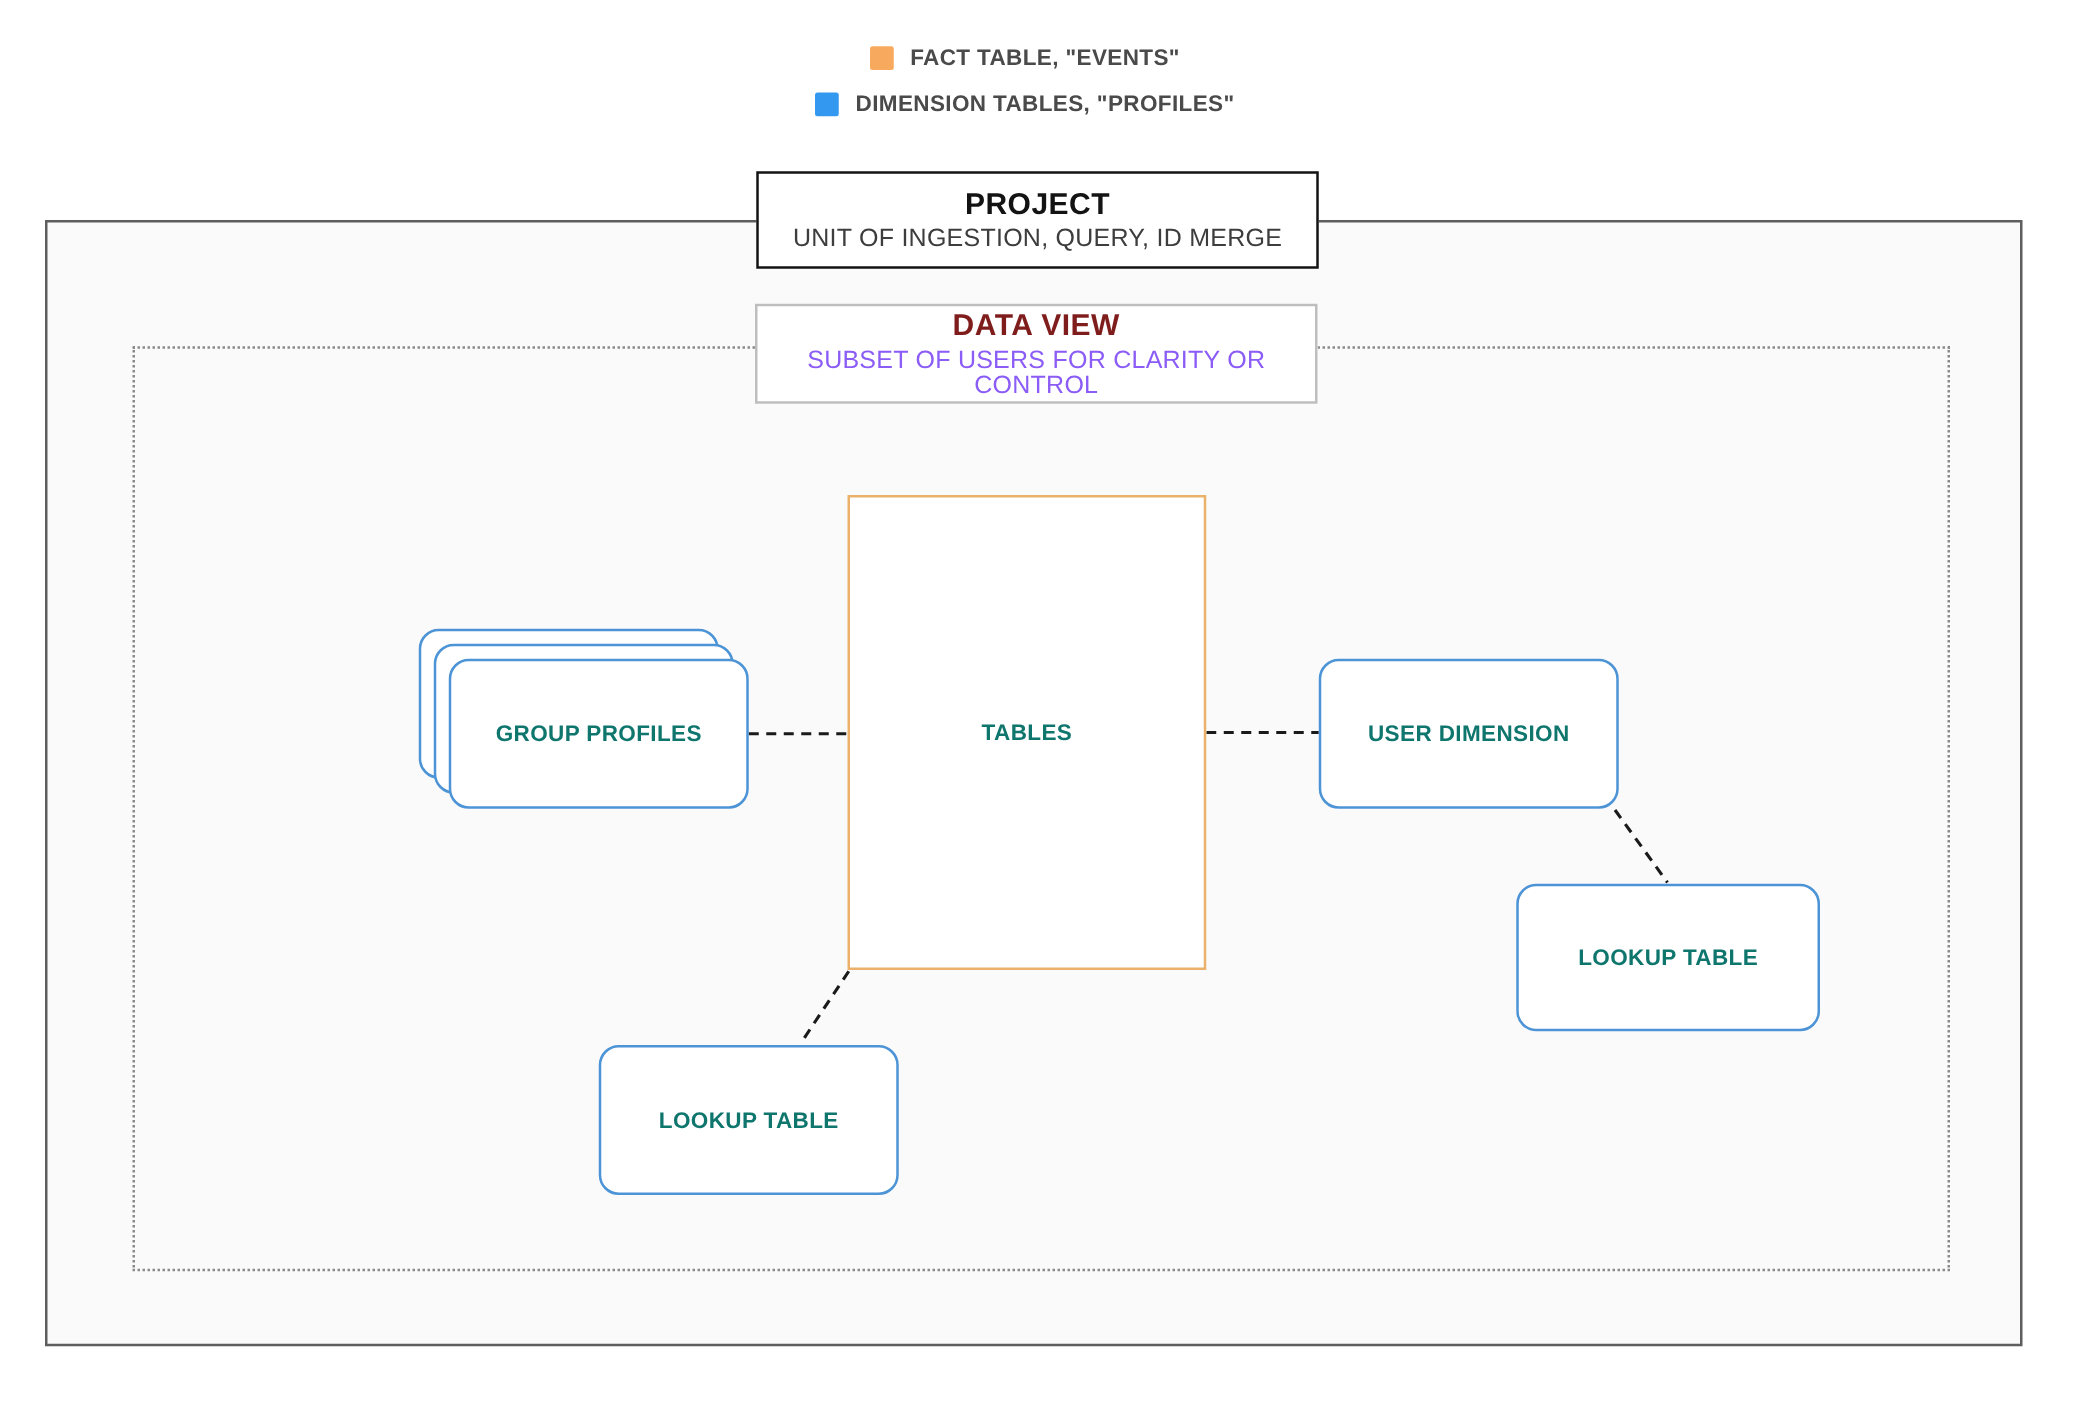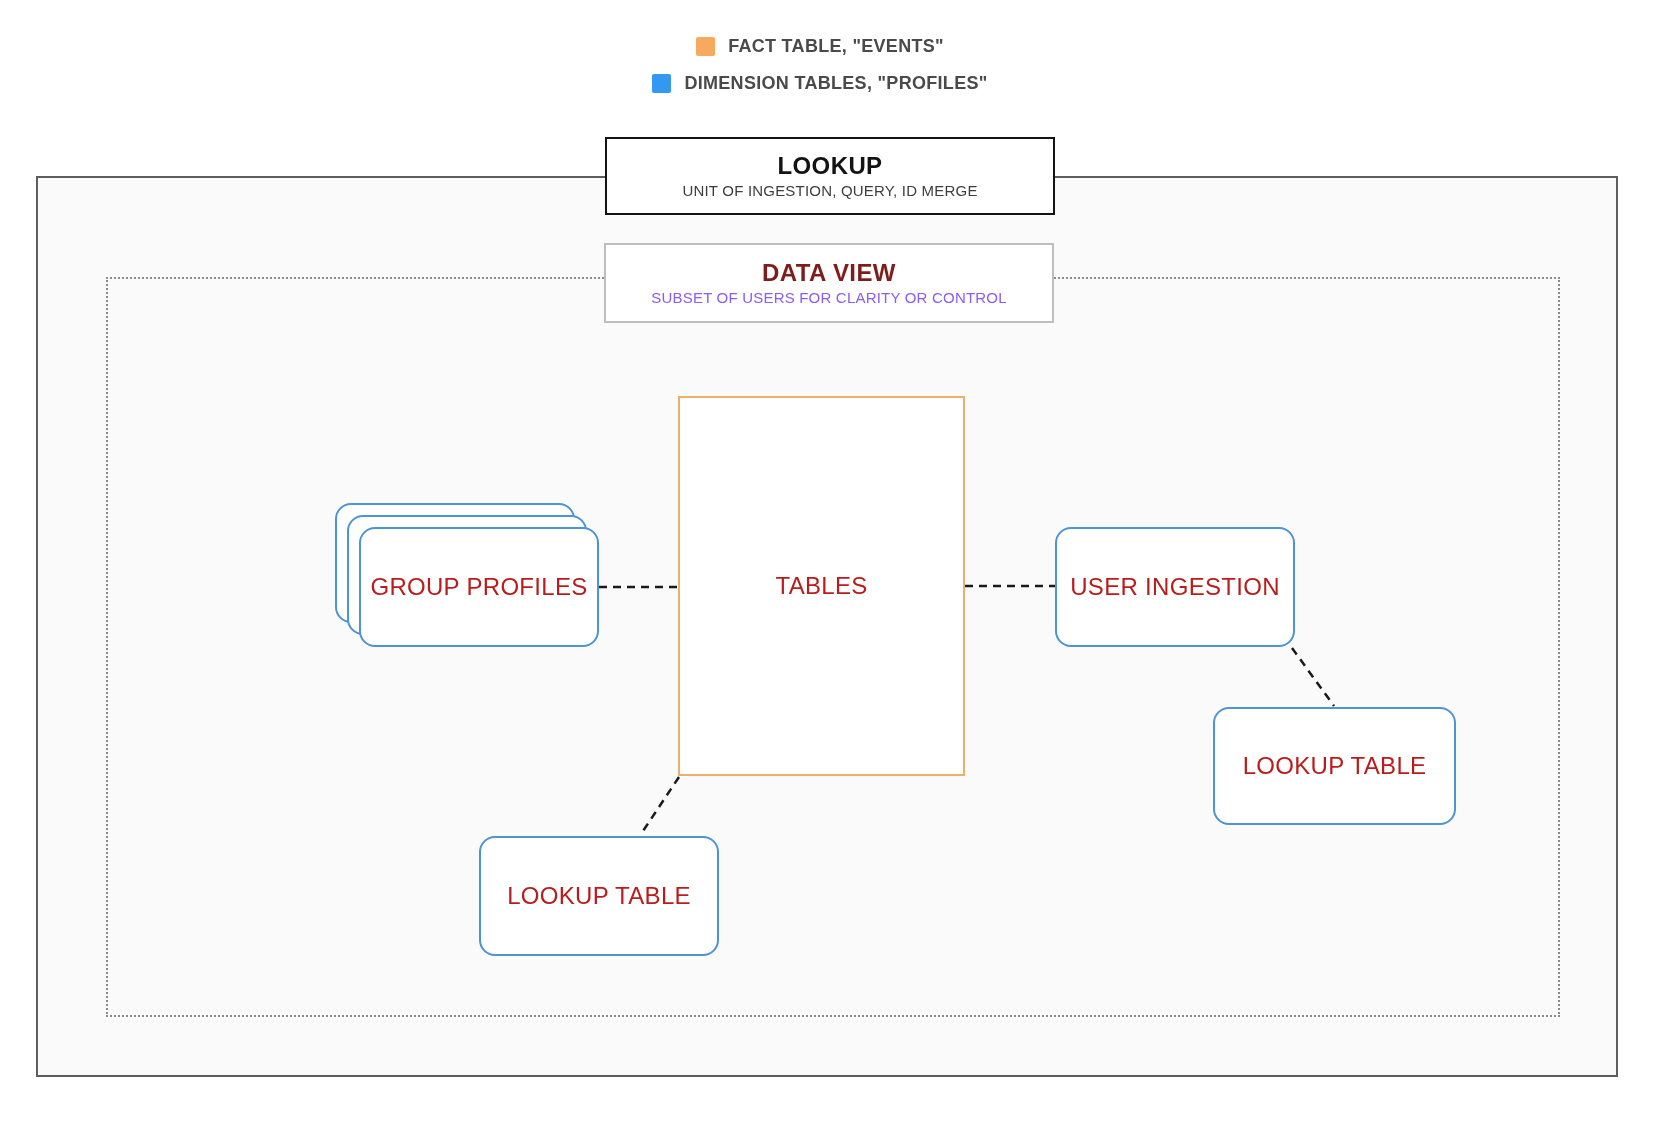--- a/index.html
+++ b/index.html
@@ -97,21 +97,21 @@
     height: 80px;
     border: 2px solid #bebebe;
   }
   .box-title {
     font-size: 24px;
     font-weight: bold;
     letter-spacing: 0.4px;
     line-height: 1;
   }
   .box-subtitle {
-    font-size: 15px;
+    font-size: 20px;
     letter-spacing: 0.2px;
     line-height: 1;
   }
   .project-box .box-title { color: #131313; }
   .project-box .box-subtitle { color: #3d3d3d; }
   .dataview-box .box-title { color: #7f1d1d; }
   .dataview-box .box-subtitle { color: #8b5cf6; }
 
   
   .connectors {
@@ -144,23 +144,23 @@
     box-sizing: border-box;
     border: 2px solid #4d94d6;
     border-radius: 16px;
     background: #ffffff;
     display: flex;
     align-items: center;
     justify-content: center;
     z-index: 4;
   }
   .node-label {
-    font-size: 24px;
-    font-weight: normal;
-    color: #b91c1c;
+    font-size: 18px;
+    font-weight: bold;
+    color: #0f766e;
     letter-spacing: 0.3px;
     white-space: nowrap;
   }
   .gp-back2 { left: 335px; top: 503px; }
   .gp-back1 { left: 347px; top: 515px; }
   .gp-front { left: 359px; top: 527px; }
   .user-profiles { left: 1055px; top: 527px; }
   .lookup-right  { left: 1213px; top: 707px; width: 243px; height: 118px; }
   .lookup-bottom { left: 479px;  top: 836px; }
 </style>
@@ -185,41 +185,41 @@
   <div class="dataview-outline"></div>
 
   <svg class="connectors" width="1664" height="1128" viewBox="0 0 1664 1128">
     <line x1="599" y1="587" x2="678" y2="587" stroke="#1a1a1a" stroke-width="2.5" stroke-dasharray="8 6"></line>
     <line x1="965" y1="586" x2="1055" y2="586" stroke="#1a1a1a" stroke-width="2.5" stroke-dasharray="8 6"></line>
     <line x1="1292" y1="648" x2="1334" y2="706" stroke="#1a1a1a" stroke-width="2.5" stroke-dasharray="8 6"></line>
     <line x1="679" y1="777" x2="641" y2="834" stroke="#1a1a1a" stroke-width="2.5" stroke-dasharray="8 6"></line>
   </svg>
 
   <div class="title-box project-box">
-    <div class="box-title">LOOKUP</div>
+    <div class="box-title">PROJECT</div>
     <div class="box-subtitle">UNIT OF INGESTION, QUERY, ID MERGE</div>
   </div>
 
   <div class="title-box dataview-box">
     <div class="box-title">DATA VIEW</div>
     <div class="box-subtitle">SUBSET OF USERS FOR CLARITY OR CONTROL</div>
   </div>
 
   <div class="events-node" style="border-color: rgb(233, 177, 105);">
     <span class="node-label">TABLES</span>
   </div>
 
   <div class="card gp-back2" style="border-color: rgb(77, 148, 214);"></div>
   <div class="card gp-back1" style="border-color: rgb(77, 148, 214);"></div>
   <div class="card gp-front" style="border-color: rgb(77, 148, 214);">
     <span class="node-label">GROUP PROFILES</span>
   </div>
 
   <div class="card user-profiles" style="border-color: rgb(77, 148, 214);">
-    <span class="node-label">USER INGESTION</span>
+    <span class="node-label">USER DIMENSION</span>
   </div>
 
   <div class="card lookup-right" style="border-color: rgb(77, 148, 214);">
     <span class="node-label">LOOKUP TABLE</span>
   </div>
 
   <div class="card lookup-bottom" style="border-color: rgb(77, 148, 214);">
     <span class="node-label">LOOKUP TABLE</span>
   </div>
 

